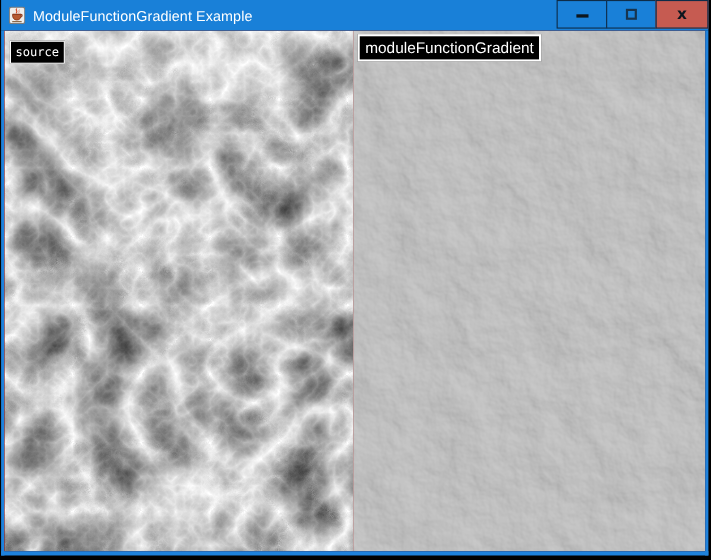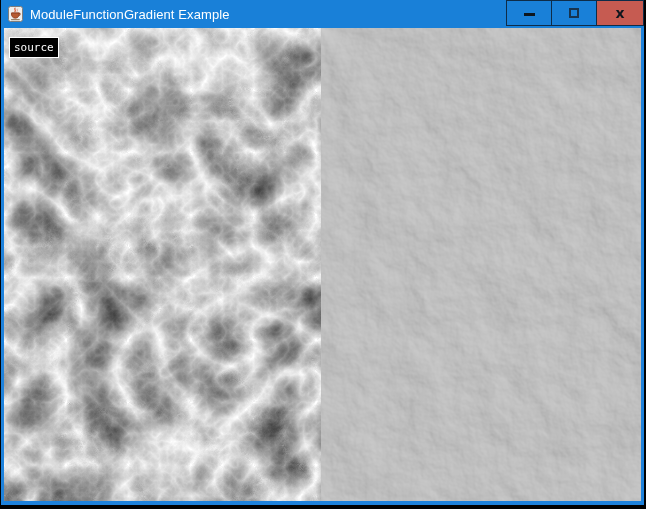--- a/index.html
+++ b/index.html
@@ -141,17 +141,18 @@
               <feTurbulence type="fractalNoise" baseFrequency="0.022" numOctaves="5" seed="7"></feTurbulence>
               <feDiffuseLighting surfaceScale="2.6" diffuseConstant="1.05" lighting-color="#c9c9c9">
                 <feDistantLight azimuth="135" elevation="58"></feDistantLight>
               </feDiffuseLighting>
               <feColorMatrix type="saturate" values="0"></feColorMatrix>
               <feGaussianBlur stdDeviation="0.4"></feGaussianBlur>
             </filter>
           </defs>
           <rect width="320" height="473" filter="url(#texGrad)"></rect>
         </svg>
+        <div class="img-label label-grad">moduleFunctionGradient</div>
       </div>
 
     </div>
   </div>
 </div>
 
 </body></html>

